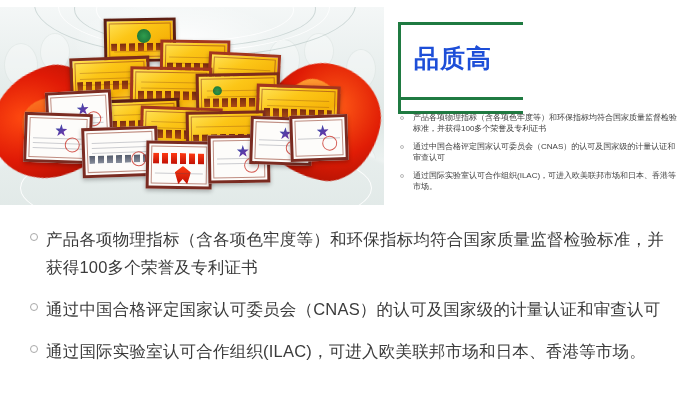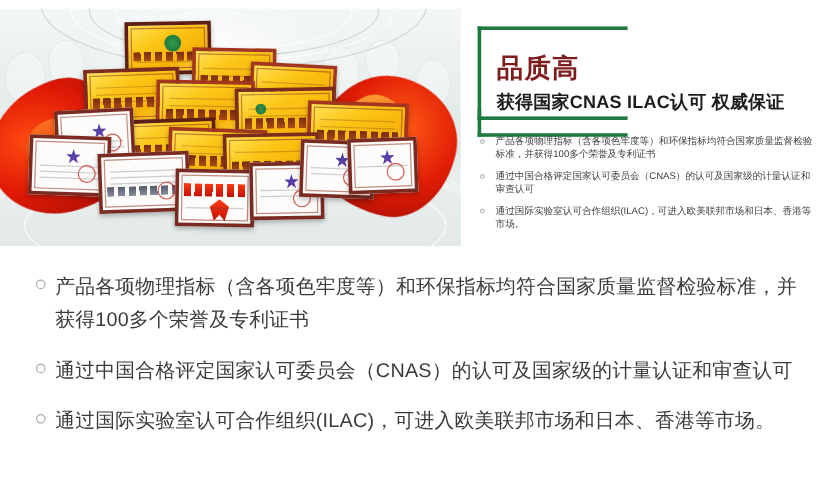--- a/index.html
+++ b/index.html
@@ -88,22 +88,22 @@
   .cert .redmark{position:absolute;width:16px;height:18px;
     background:linear-gradient(180deg,#ff3c12,#c11004);
     clip-path:polygon(50% 0%,100% 35%,78% 100%,50% 72%,22% 100%,0% 35%);}
 
   
   .card{position:absolute;left:398px;top:22px;width:282px;height:172px;}
   .bracket{position:absolute;left:0;top:0;width:122px;height:72px;
            border:3px solid #1f7a41;border-right:none;}
   .bracket-lo{position:absolute;left:0;top:69px;width:122px;height:20px;
            border:3px solid #1f7a41;border-right:none;border-top:none;}
-  .card-title{position:absolute;left:16px;top:24px;font-size:22px;font-weight:bold;
-              color:#7f1d1d;letter-spacing:1px;line-height:1;white-space:nowrap;}
+  .card-title{position:absolute;left:16px;top:24px;font-size:25px;font-weight:bold;
+              color:#1d4ed8;letter-spacing:1px;line-height:1;white-space:nowrap;}
   .card-sub{position:absolute;left:16px;top:56px;font-size:15px;font-weight:bold;
             color:#1c1c1c;letter-spacing:.2px;line-height:1;white-space:nowrap;}
 
   .mini-list{position:absolute;left:2px;top:90px;width:278px;}
   .mini-item{position:relative;padding-left:13px;margin-bottom:7px;}
   .mini-dot{position:absolute;left:0;top:4px;width:4px;height:4px;border-radius:50%;
             border:1px solid #b8b8b8;background:transparent;box-sizing:border-box;}
   .mini-text{font-size:8px;line-height:11px;color:#3e3e3e;letter-spacing:0;}
 
   
@@ -281,21 +281,20 @@
         <div class="ln" style="top:20px;"></div>
         <div class="seal" style="right:8px;bottom:7px;"></div>
       </div>
     </div>
 
     <div class="card">
       <div class="bracket"></div>
       <div class="bracket-lo"></div>
 
       <div class="card-title">品质高</div>
-      <div class="card-sub">获得国家CNAS ILAC认可 权威保证</div>
 
       <div class="mini-list">
         <div class="mini-item">
           <span class="mini-dot"></span>
           <div class="mini-text">产品各项物理指标（含各项色牢度等）和环保指标均符合国家质量监督检验标准，并获得100多个荣誉及专利证书</div>
         </div>
         <div class="mini-item">
           <span class="mini-dot"></span>
           <div class="mini-text">通过中国合格评定国家认可委员会（CNAS）的认可及国家级的计量认证和审查认可</div>
         </div>

